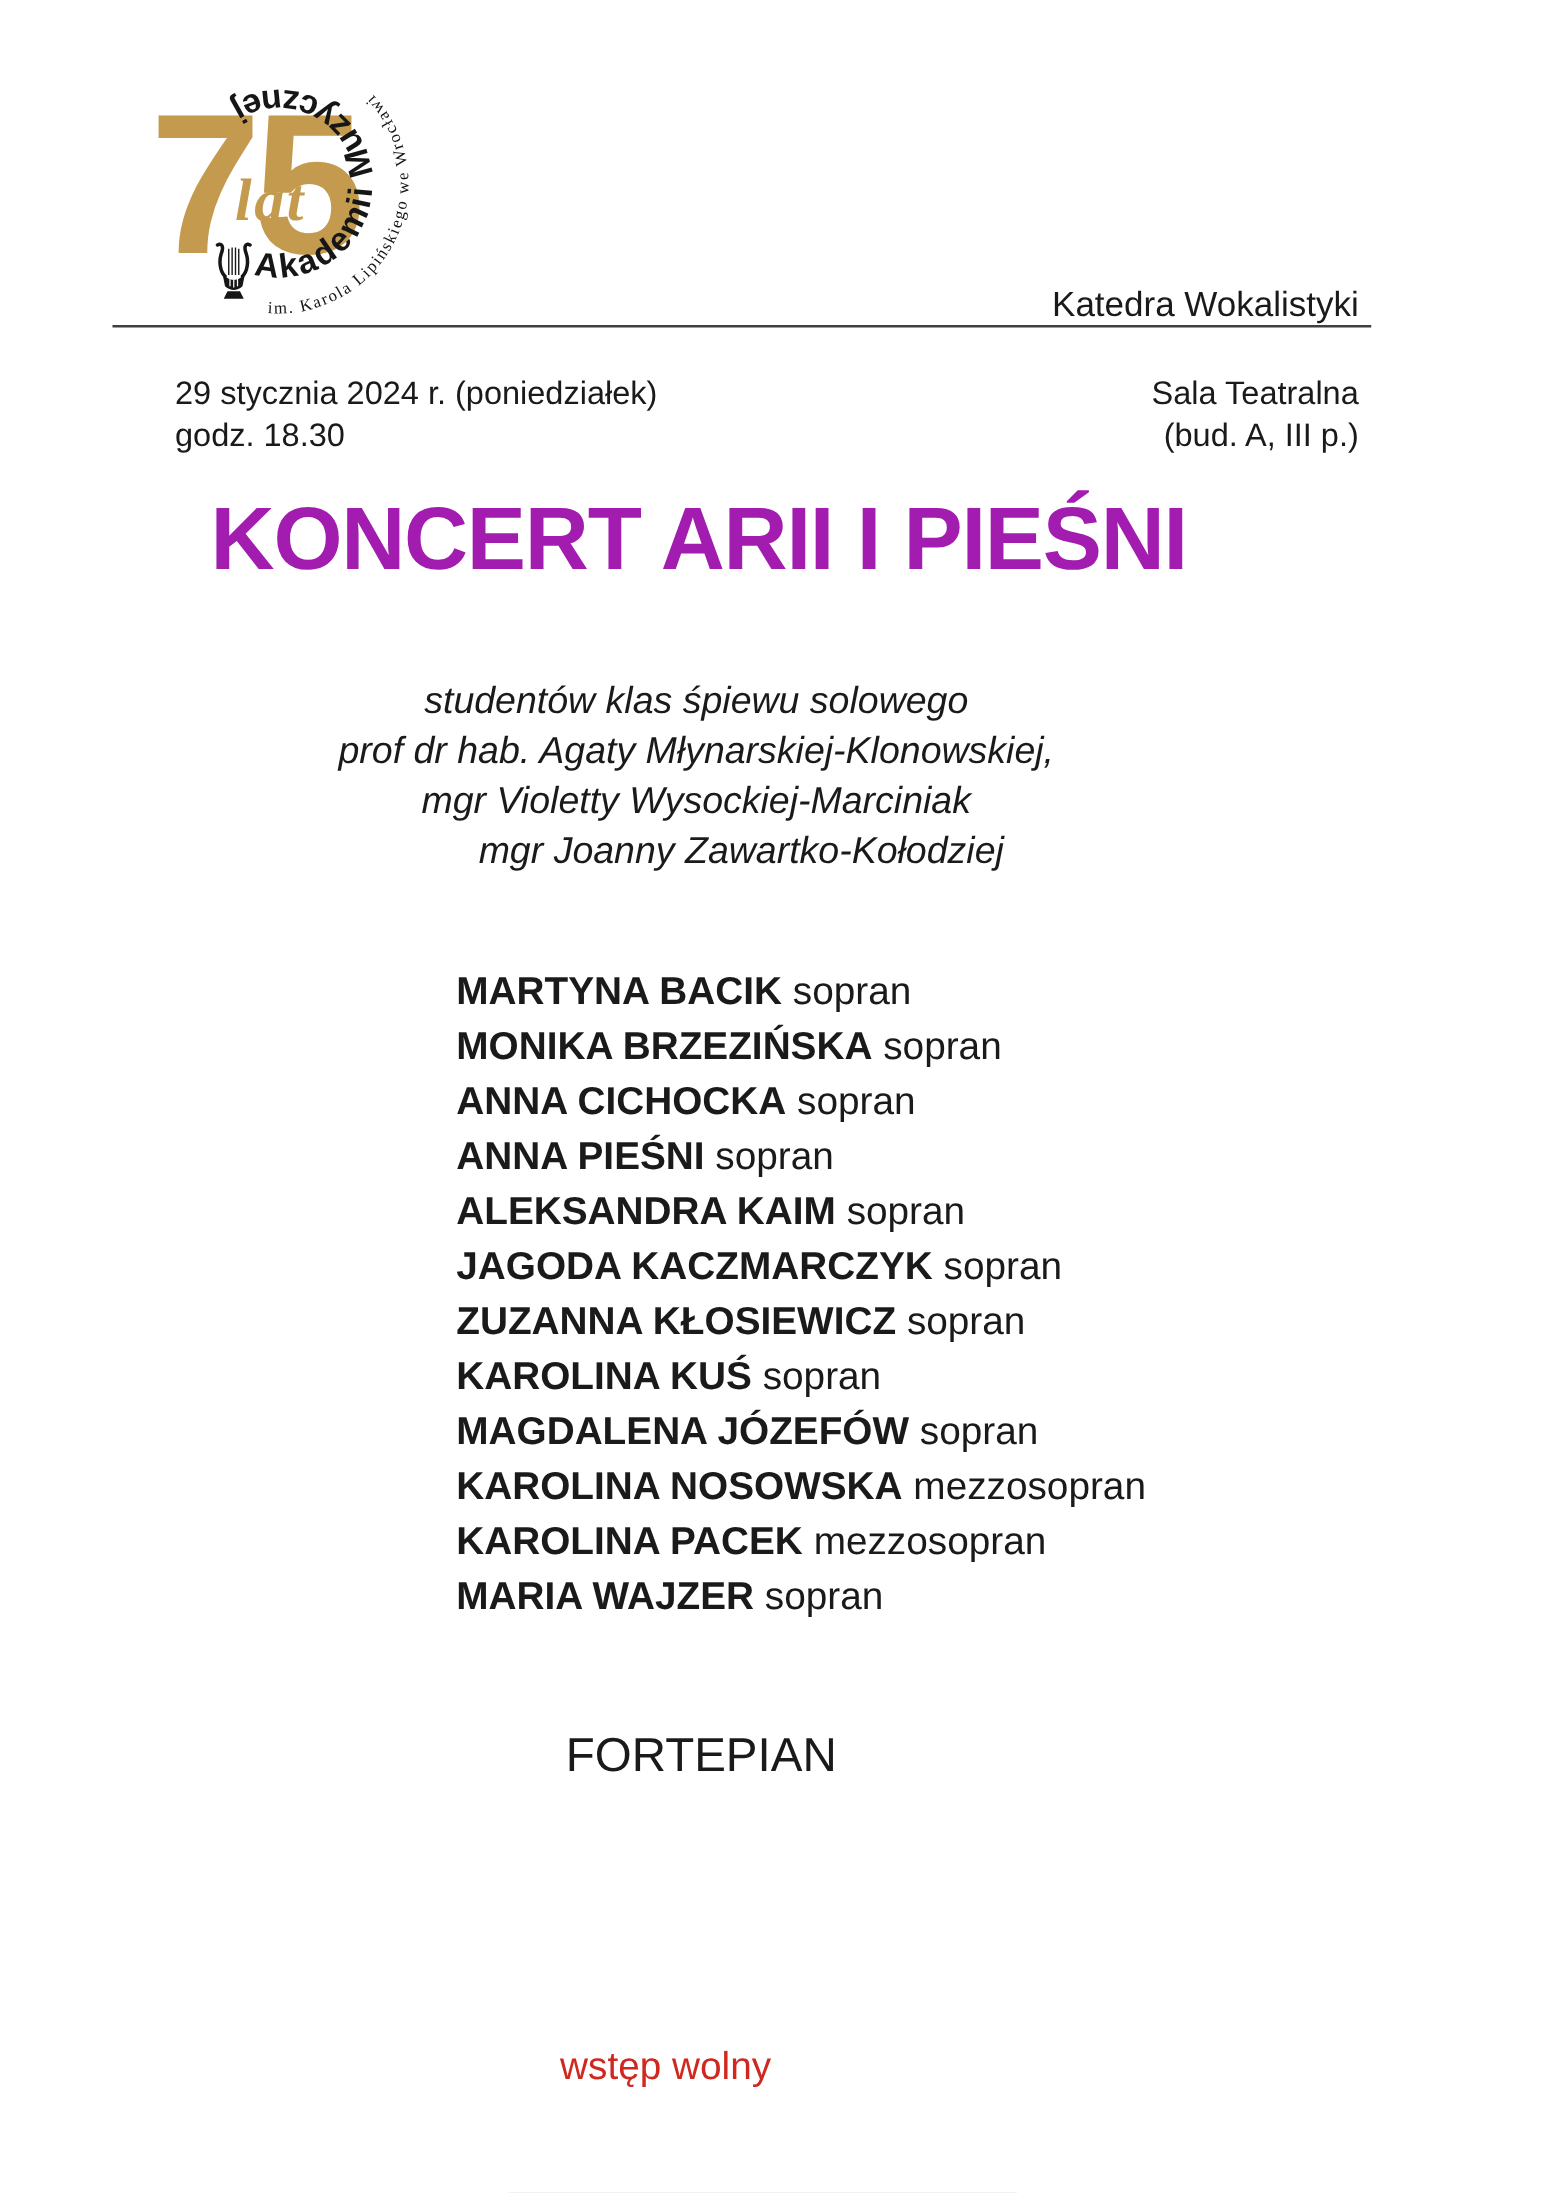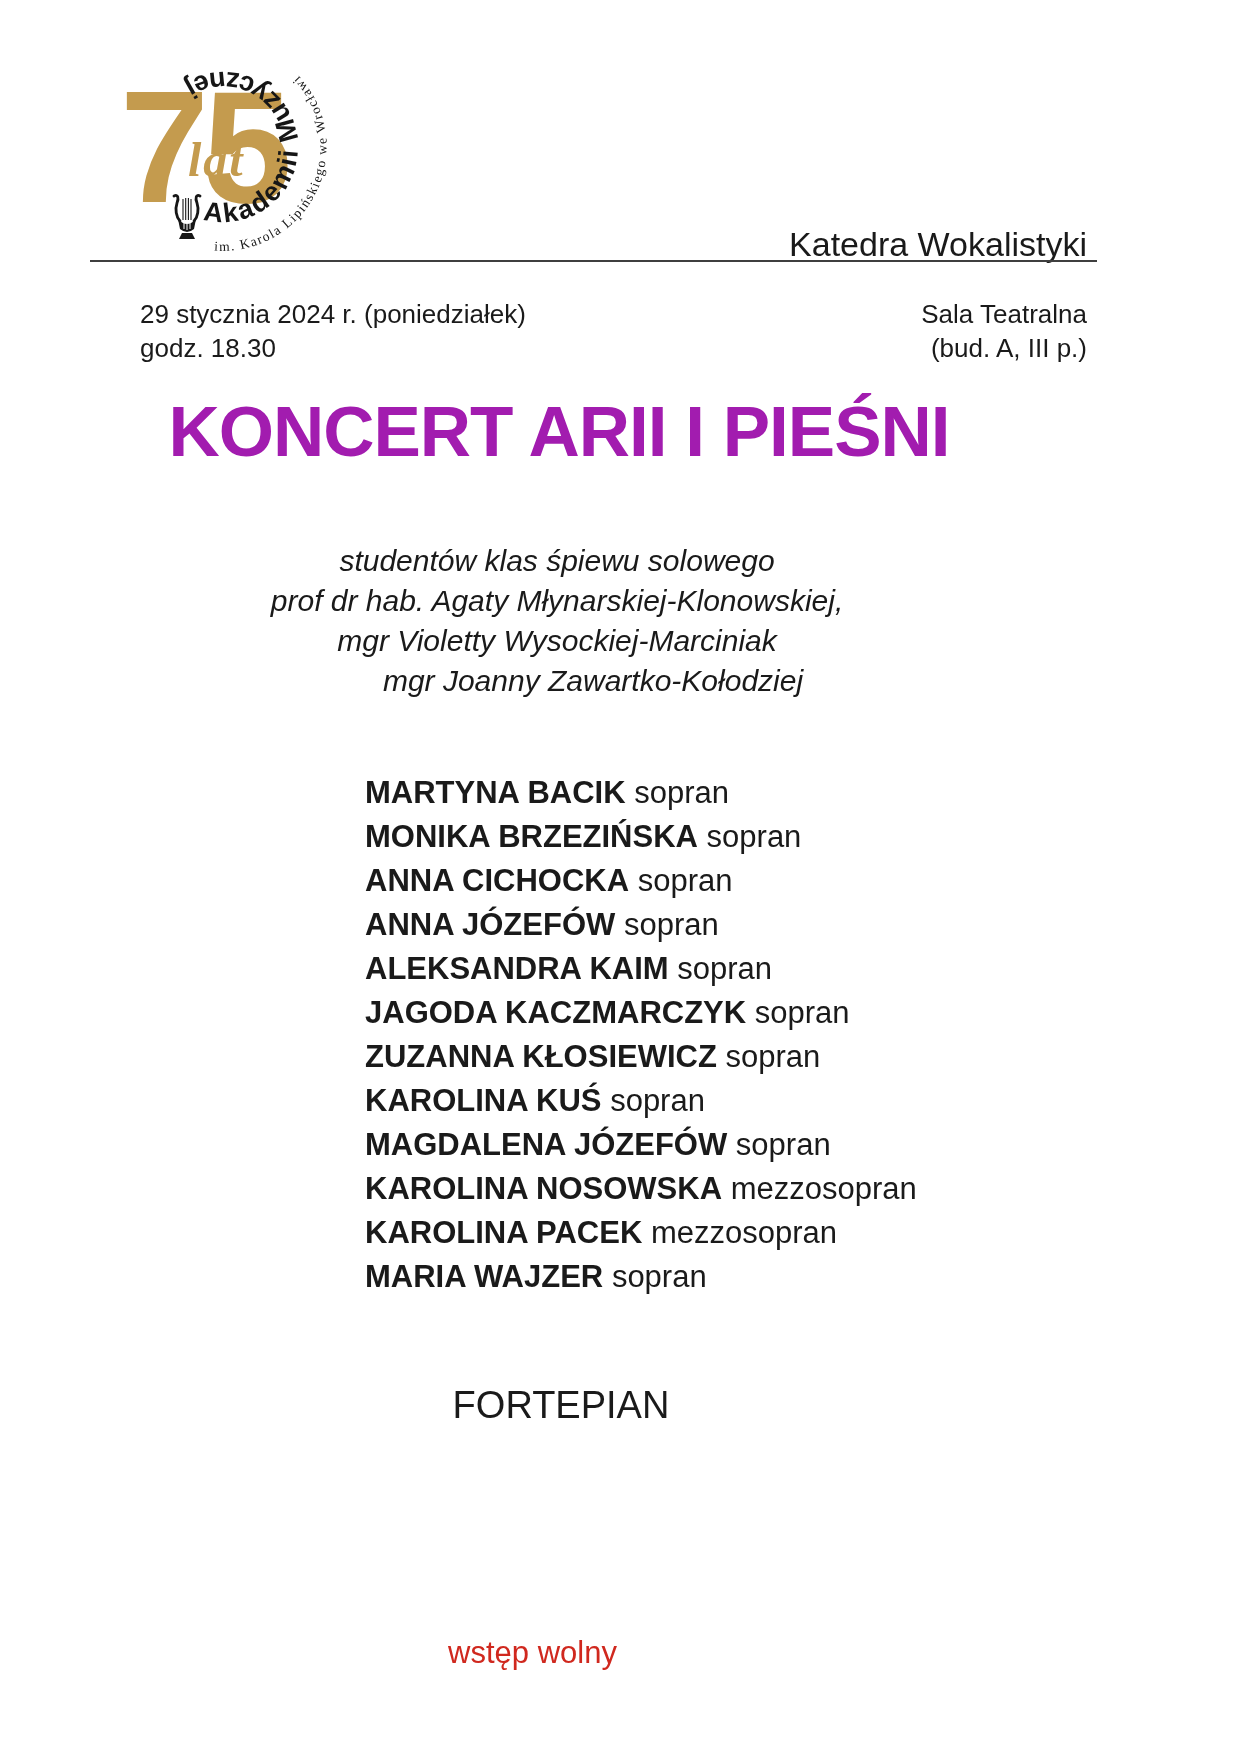--- a/index.html
+++ b/index.html
@@ -27,21 +27,21 @@
     font-family:"Liberation Sans",sans-serif;
     font-weight:bold;font-size:27px;letter-spacing:2px;fill:#161616;
   }
   .logo .arc-secondary{
     font-family:"Liberation Serif",serif;
     font-size:13.5px;letter-spacing:1.5px;fill:#161616;
   }
   
   .department{
     position:absolute;top:228px;right:154px;
-    font-size:34px;line-height:32px;
+    font-size:28px;line-height:32px;
   }
   .rule{
     position:absolute;top:260px;left:90px;width:1007px;height:0;
     border-top:2px solid #3f3f3f;
   }
   
   .info-row{
     position:absolute;top:297px;left:140px;right:154px;
     display:flex;justify-content:space-between;
     font-size:26px;line-height:34px;
@@ -147,21 +147,21 @@
       </div>
       <div class="performer">
         <span class="p-name">MONIKA BRZEZIŃSKA</span>
         <span class="p-voice">sopran</span>
       </div>
       <div class="performer">
         <span class="p-name">ANNA CICHOCKA</span>
         <span class="p-voice">sopran</span>
       </div>
       <div class="performer">
-        <span class="p-name">ANNA JÓZEFÓW</span>
+        <span class="p-name">ANNA PIEŚNI</span>
         <span class="p-voice">sopran</span>
       </div>
       <div class="performer">
         <span class="p-name">ALEKSANDRA KAIM</span>
         <span class="p-voice">sopran</span>
       </div>
       <div class="performer">
         <span class="p-name">JAGODA KACZMARCZYK</span>
         <span class="p-voice">sopran</span>
       </div>

